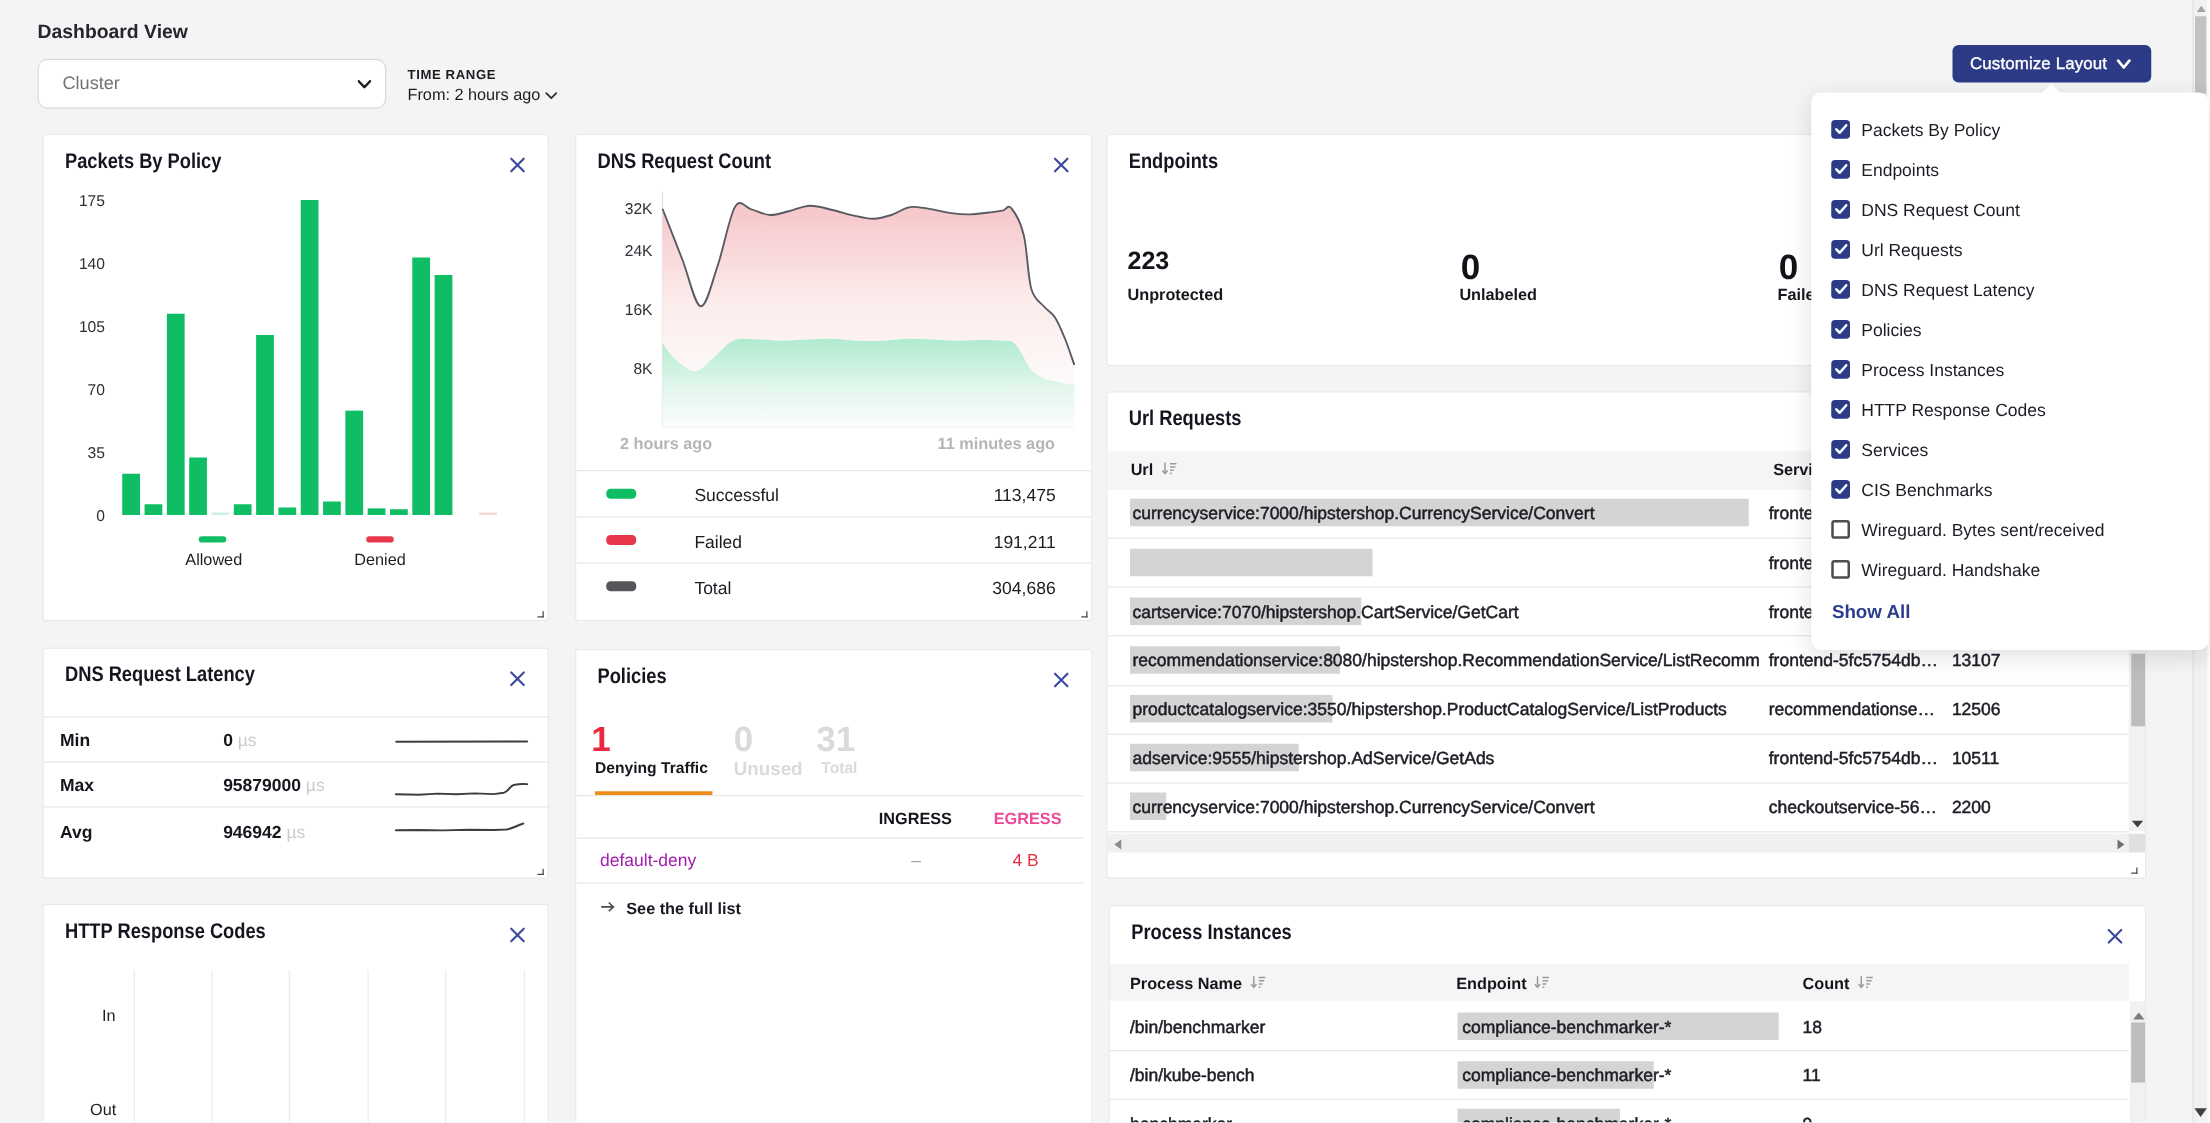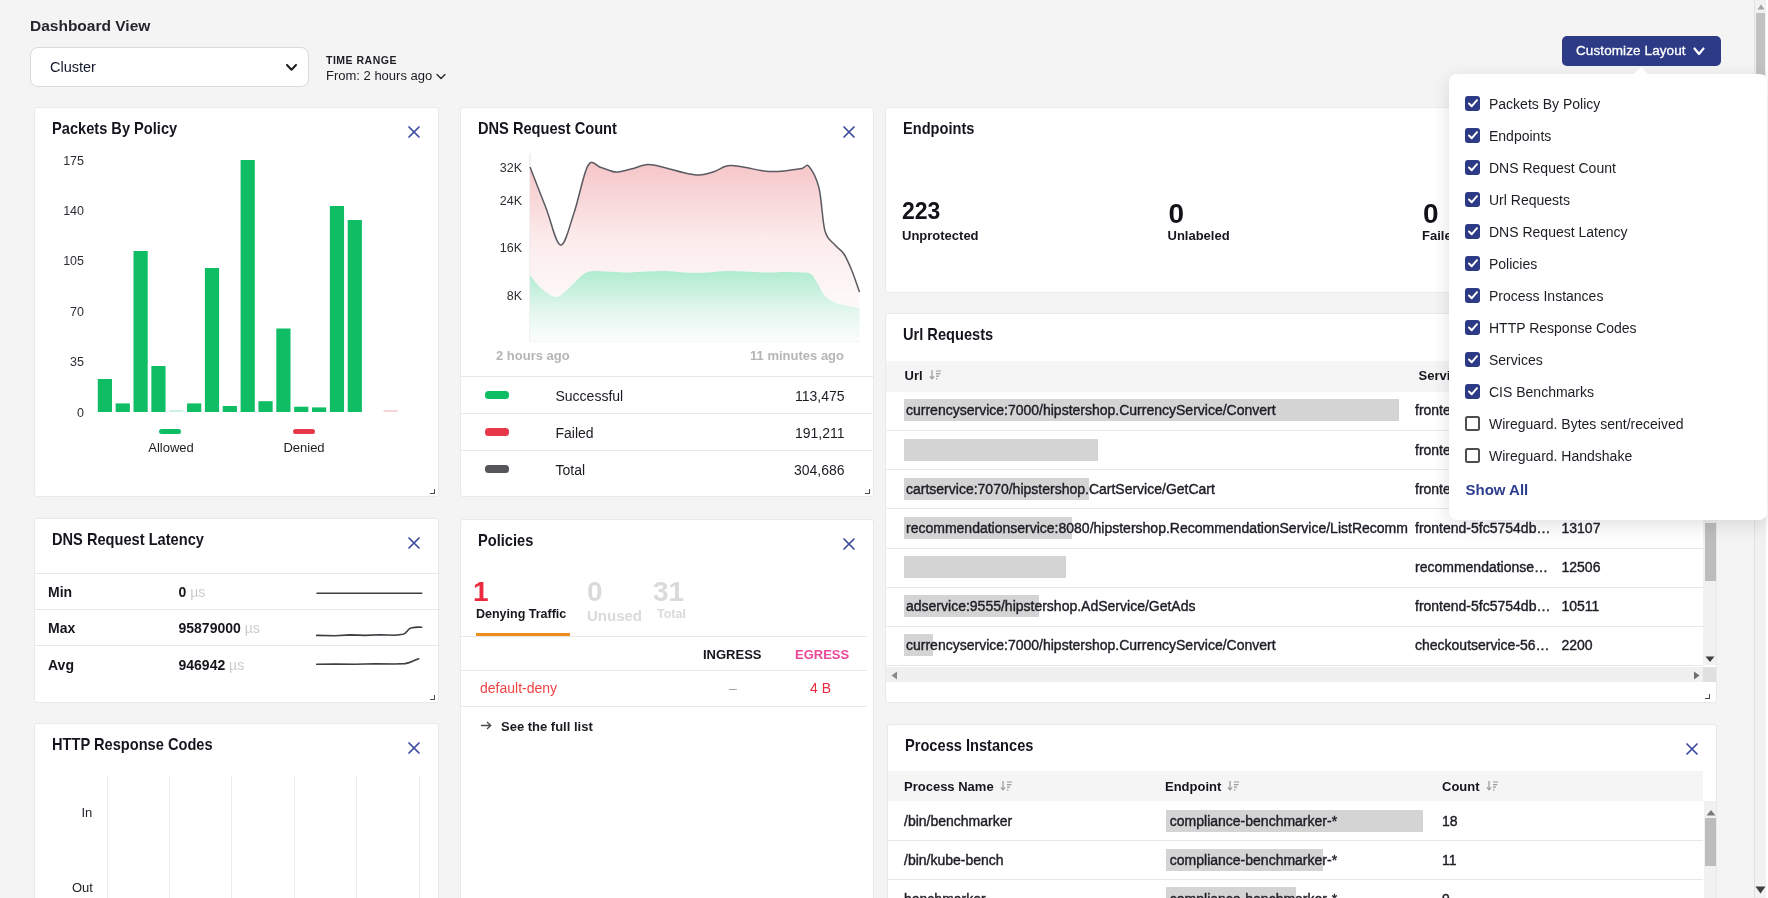--- a/index.html
+++ b/index.html
@@ -18,21 +18,21 @@
 .chk{position:absolute;left:16px;width:15px;height:15px;border-radius:3px;background:#2d3a85}
 .chk svg{position:absolute;left:1.5px;top:2px}
 .unchk{position:absolute;left:16px;width:15px;height:15px;border-radius:2.5px;background:#fff;border:2px solid #4d4d4d}
 .pitem{position:absolute;left:40px;font-size:14px;color:#1c1c24;white-space:nowrap}
 </style>
 </head>
 <body>
 
 <div class="abs" style="left:30px;top:17px;font-size:15.5px;font-weight:bold;color:#25252e">Dashboard View</div>
 <div class="abs" style="left:30px;top:47px;width:279px;height:40px;background:#fff;border:1px solid #dadada;border-radius:8px"></div>
-<div class="abs" style="left:50px;top:47px;height:40px;line-height:40px;font-size:14.5px;color:#0f172a">Cluster</div>
+<div class="abs" style="left:50px;top:47px;height:40px;line-height:40px;font-size:14.5px;color:#737373">Cluster</div>
 <svg class="abs" style="left:285.5px;top:64px" width="11" height="7" viewBox="0 0 11 7">
     <polyline points="1,1 5.5,5.8 10,1" fill="none" stroke="#1e1e1e" stroke-width="2" stroke-linecap="round" stroke-linejoin="round"></polyline>
   </svg>
 <div class="abs" style="left:326px;top:54px;font-size:10.5px;font-weight:bold;letter-spacing:.5px;color:#1c1c22">TIME RANGE</div>
 <div class="abs" style="left:326px;top:68px;font-size:13px;color:#1c1c22">From: 2 hours ago</div>
 <svg class="abs" style="left:436px;top:73px" width="10" height="7" viewBox="0 0 10 7">
     <polyline points="1,1.5 5,5.5 9,1.5" fill="none" stroke="#2b2b2b" stroke-width="1.4" stroke-linecap="round" stroke-linejoin="round"></polyline>
   </svg>
 
 <div class="abs" style="left:1561.5px;top:36px;width:159px;height:30px;background:#2d3a86;border-radius:5px"></div>
@@ -127,21 +127,21 @@
  <div class="abs" style="left:94.5px;top:316.5px;font-size:14px;color:#1b1b22">Failed</div>
  <div class="abs" style="left:94.5px;top:353.5px;font-size:14px;color:#1b1b22">Total</div>
  <div class="abs" style="right:28px;top:279.5px;font-size:14px;color:#1b1b22">113,475</div>
  <div class="abs" style="right:28px;top:316.5px;font-size:14px;color:#1b1b22">191,211</div>
  <div class="abs" style="right:28px;top:353.5px;font-size:14px;color:#1b1b22">304,686</div>
  <div class="rsz"></div>
 </div>
 
 <div class="card" style="left:884.5px;top:107px;width:832px;height:186px">
  <div class="ctitle">Endpoints</div>
- <div class="abs" style="left:16.5px;top:90px;font-size:23px;font-weight:bold;color:#121219">223</div>
+ <div class="abs" style="left:16.5px;top:90px;font-size:20px;font-weight:bold;color:#121219">223</div>
  <div class="abs" style="left:16.5px;top:119.5px;font-size:13px;font-weight:bold;color:#16161d">Unprotected</div>
  <div class="abs" style="left:283px;top:90px;font-size:28px;font-weight:bold;color:#121219">0</div>
  <div class="abs" style="left:282px;top:119.5px;font-size:13px;font-weight:bold;color:#16161d">Unlabeled</div>
  <div class="abs" style="left:537.5px;top:90px;font-size:28px;font-weight:bold;color:#121219">0</div>
  <div class="abs" style="left:536.5px;top:119.5px;font-size:13px;font-weight:bold;color:#16161d">Failed Kube-Probes</div>
 </div>
 
 <div class="card" style="left:884.5px;top:313px;width:832px;height:390px;overflow:hidden">
  <div class="ctitle">Url Requests</div>
  <div class="hdrrow" style="left:0;top:46.5px;width:817.5px;height:31px"></div>
@@ -173,20 +173,21 @@
  <div class="hl" style="left:18.5px;top:85.4px;width:495px"></div>
  <div class="hl" style="left:18.5px;top:124.5px;width:194px"></div>
  <div class="hl" style="left:18.5px;top:163.7px;width:184.5px"></div>
  <div class="hl" style="left:18.5px;top:202.8px;width:168px"></div>
  <div class="hl" style="left:18.5px;top:242px;width:162px"></div>
  <div class="hl" style="left:18.5px;top:281.2px;width:134.5px"></div>
  <div class="hl" style="left:18.5px;top:320.3px;width:28.5px"></div>
  <div class="cell" style="left:20.5px;top:88.4px;">currencyservice:7000/hipstershop.CurrencyService/Convert</div>
  <div class="cell" style="left:20.5px;top:166.7px;">cartservice:7070/hipstershop.CartService/GetCart</div>
  <div class="cell" style="left:20.5px;top:205.8px;width:535px;overflow:hidden;">recommendationservice:8080/hipstershop.RecommendationService/ListRecomm</div>
+ <div class="cell" style="left:20.5px;top:245px;">productcatalogservice:3550/hipstershop.ProductCatalogService/ListProducts</div>
  <div class="cell" style="left:20.5px;top:284.2px;">adservice:9555/hipstershop.AdService/GetAds</div>
  <div class="cell" style="left:20.5px;top:323.3px;">currencyservice:7000/hipstershop.CurrencyService/Convert</div>
  <div class="cell" style="left:529.5px;top:88.4px">frontend-5fc5754db…</div>
  <div class="cell" style="left:529.5px;top:127.5px">frontend-5fc5754db…</div>
  <div class="cell" style="left:529.5px;top:166.7px">frontend-5fc5754db…</div>
  <div class="cell" style="left:529.5px;top:205.8px">frontend-5fc5754db…</div>
  <div class="cell" style="left:529.5px;top:245px">recommendationse…</div>
  <div class="cell" style="left:529.5px;top:284.2px">frontend-5fc5754db…</div>
  <div class="cell" style="left:529.5px;top:323.3px">checkoutservice-56…</div>
  <div class="cell" style="left:676px;top:88.4px">75639</div>
@@ -245,21 +246,21 @@
  <div class="abs" style="left:15px;top:87px;font-size:12.5px;font-weight:bold;color:#16161d">Denying Traffic</div>
  <div class="abs" style="left:15px;top:112.5px;width:94px;height:3.5px;background:#f08c1a"></div>
  <div class="abs" style="left:126px;top:56px;font-size:28px;font-weight:bold;color:#dadada">0</div>
  <div class="abs" style="left:126px;top:87px;font-size:15px;font-weight:bold;color:#dadada">Unused</div>
  <div class="abs" style="left:192px;top:56px;font-size:28px;font-weight:bold;color:#dadada">31</div>
  <div class="abs" style="left:196px;top:87px;font-size:12.5px;font-weight:bold;color:#dadada">Total</div>
  <div class="rline" style="left:0;top:115.5px;width:405.5px"></div>
  <div class="abs" style="left:242px;top:127px;font-size:13px;font-weight:bold;color:#15151d">INGRESS</div>
  <div class="abs" style="left:334px;top:127px;font-size:13px;font-weight:bold;color:#ec4899">EGRESS</div>
  <div class="rline" style="left:0;top:150px;width:405.5px"></div>
- <div class="abs" style="left:19px;top:159.5px;font-size:14px;color:#ef4444">default-deny</div>
+ <div class="abs" style="left:19px;top:159.5px;font-size:14px;color:#a21caf">default-deny</div>
  <div class="abs" style="left:268px;top:159.5px;font-size:14px;color:#9e9ea4">–</div>
  <div class="abs" style="left:349px;top:159.5px;font-size:14px;color:#ea2a3f">4 B</div>
  <div class="rline" style="left:0;top:185.5px;width:405.5px"></div>
  <svg class="abs" style="left:19px;top:200px" width="12" height="11" viewBox="0 0 12 11">
       <path d="M1,5.5 L10.5,5.5 M7,2 L10.7,5.5 L7,9" fill="none" stroke="#4a4a50" stroke-width="1.3"></path>
     </svg>
  <div class="abs" style="left:40px;top:199px;font-size:13px;font-weight:bold;color:#1a1a22">See the full list</div>
 </div>
 
 <div class="card" style="left:34px;top:723px;width:405px;height:175px;border-bottom:none;border-radius:3px 3px 0 0">

